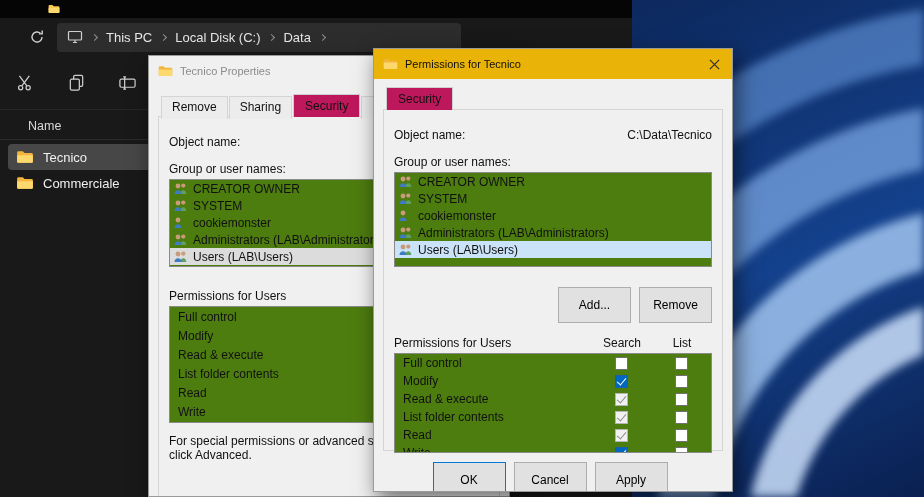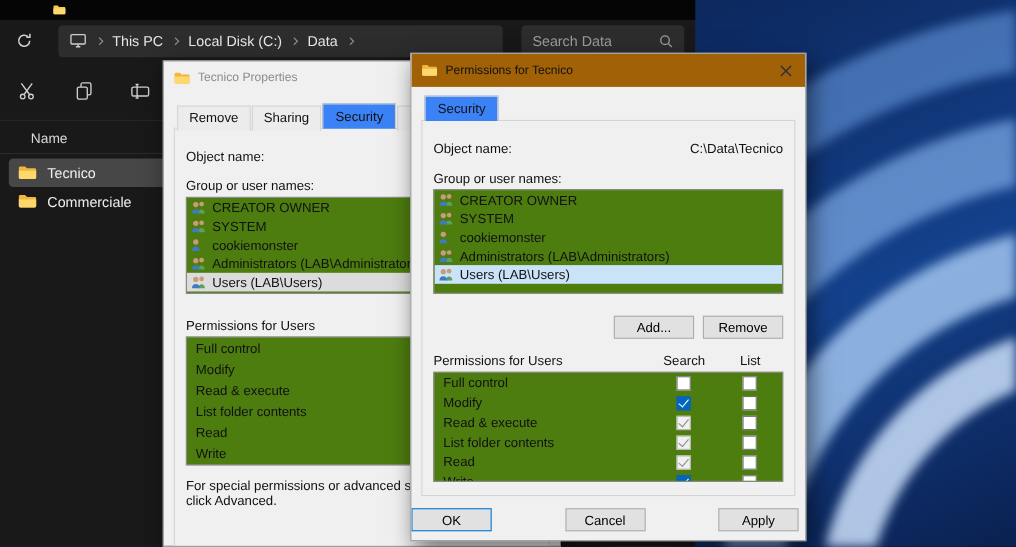--- a/index.html
+++ b/index.html
@@ -9,21 +9,21 @@
   
   .wallpaper { position:absolute; inset:0; z-index:0;
     background: linear-gradient(155deg,#0a1c44 0%,#0d2a61 35%,#14418c 68%,#0a2050 100%); }
   .wallpaper svg { position:absolute; inset:0; filter:blur(5px); }
 
   
   .explorer { position:absolute; left:0; top:0; width:632px; height:497px;
               background:#191919; z-index:1; color:#e8e8e8; }
   .tabbar { height:18px; background:#050505; display:flex; align-items:center; }
   .tabbar .tab-fav { margin-left:48px; display:flex; align-items:center; }
-  .toolbar { height:38px; display:flex; align-items:center; padding:0 8px; gap:17px; }
+  .toolbar { height:38px; display:flex; align-items:center; padding:0 23px; gap:6px; }
   .nav-btn { width:28px; height:28px; background:transparent; border:none;
              display:flex; align-items:center; justify-content:center; border-radius:4px; }
   .addressbar { width:404px; height:29px; background:#2d2d2d; border-radius:4px;
                 display:flex; align-items:center; padding:0 10px; gap:9px;
                 font-size:13px; color:#e6e6e6; }
   .crumb { white-space:nowrap; }
   .chev { display:inline-block; width:5px; height:5px;
           border-right:1.3px solid #909090; border-bottom:1.3px solid #909090;
           transform:rotate(-45deg); flex:0 0 auto; }
   .searchbox { width:148px; height:29px; background:#2d2d2d; border-radius:4px;
@@ -40,31 +40,31 @@
               border-radius:4px; font-size:13px; color:#f0f0f0; width:calc(100% - 10px); }
   .file-row.selected { background:#474747; }
 
   
   .dialog { position:absolute; background:#f0f0f0; border:1px solid #9a9a9a;
             box-shadow:4px 8px 20px rgba(0,0,0,.55); overflow:hidden;
             font-size:12px; color:#111; }
   .dialog.back  { left:148px; top:55px; width:362px; height:442px; z-index:5; }
   .dialog.front { left:373px; top:48px; width:360px; height:444px; z-index:10; }
   .titlebar { height:30px; display:flex; align-items:center; gap:7px; padding:0 9px; }
-  .front .titlebar { background:#a16207; }
+  .front .titlebar { background:#eab308; }
   .back  .titlebar { background:#f0f0f0; }
   .back  .titlebar .title { color:#8b8b8b; }
   .title { flex:1; font-size:11px; }
   .close-btn { width:36px; height:30px; margin-right:-9px; border:none; background:transparent;
                display:flex; align-items:center; justify-content:center; }
 
   .tabstrip { display:flex; margin:8px 0 0 12px; position:relative; z-index:2; }
   .tab { border:1px solid #d4d4d4; border-bottom:none; background:#ececec;
          padding:3px 10px 2px; margin-right:1px; position:relative; top:2px; font-size:12px; }
-  .tab.selected { background:#3b82f6; top:0; padding:4px 11px 4px;
+  .tab.selected { background:#be185d; top:0; padding:4px 11px 4px;
                   border-color:#cfcfcf; z-index:3; }
   .tabpanel { margin:-1px 9px 0 9px; border:1px solid #d4d4d4; background:#f0f0f0;
               padding:13px 10px; position:relative; z-index:1; }
   .back  .tabpanel { height:385px; }
   .front .tabpanel { height:342px; }
 
   .obj-row { display:flex; gap:14px; margin-top:5px;justify-content:space-between; }
   .sec-label { margin-top:13px; }
   .listbox { background:#4d7c0f; border:1px solid #8a8a8a; margin-top:3px; overflow:hidden; }
   .listbox.groups { height:95px; }
@@ -76,41 +76,41 @@
   .row-icon.user-icon .p2 { display:none; }
 
   .back .listbox.perms { height:117px; }
   .back .listbox.perms .lb-row { height:19px; padding-left:8px; }
 
   .hint { margin-top:13px; }
   .perm-caption { margin-top:22px; }
   .hint2 { margin-top:11px; line-height:14px; }
 
   .btn-row { display:flex; justify-content:flex-end; gap:8px; margin-top:20px; }
-  .btn { min-width:73px; height:21px; background:#e1e1e1; border:1px solid #adadad;
+  .btn { min-width:73px; height:36px; background:#e1e1e1; border:1px solid #adadad;
          font-size:12px; font-family:"Liberation Sans", sans-serif; padding:0 10px; }
   .btn.default { border:1px solid #0078d7; }
 
   .perm-header { display:flex; margin-top:13px; align-items:center; }
   .perm-header .ph-label { flex:1; }
   .ph-col { width:60px; text-align:center; }
   .listbox.permgrid { height:100px; }
   .perm-row { height:18px; display:flex; align-items:center; }
   .perm-name { flex:1; padding-left:8px; }
   .cb-col { width:60px; display:flex; justify-content:center; }
   .cb { width:13px; height:13px; border:1px solid #707070; background:#fff; position:relative; }
   .cb::after { content:""; position:absolute; left:3.5px; top:0.5px; width:4px; height:8px;
                border:solid #fff; border-width:0 1.8px 1.8px 0; transform:rotate(40deg);
                display:none; }
   .cb.cb-checked-active { background:#0067c0; border-color:#1a5fa8; }
   .cb.cb-checked-active::after { display:block; }
   .cb.cb-checked-inherited { background:#f1f1f1; border-color:#b5b5b5; }
   .cb.cb-checked-inherited::after { display:block; border-color:#8d8d8d; }
 
-  .footer-btns { display:flex; justify-content:space-between; gap:8px; padding:11px 6px 0 0; }
+  .footer-btns { display:flex; justify-content:center; gap:8px; padding:11px 6px 0 0; }
 </style>
 </head>
 <body>
 
 <div class="wallpaper">
   <svg viewBox="0 0 924 497" width="924" height="497">
     <circle cx="1010" cy="560" r="530" fill="none" stroke="#6fa3e8" stroke-width="55" opacity="0.55"></circle>
     <circle cx="1010" cy="560" r="430" fill="none" stroke="#88b6f0" stroke-width="60" opacity="0.65"></circle>
     <circle cx="1010" cy="560" r="330" fill="none" stroke="#aacdf6" stroke-width="55" opacity="0.8"></circle>
     <circle cx="1010" cy="560" r="245" fill="none" stroke="#cde1fb" stroke-width="45" opacity="0.85"></circle>
@@ -142,27 +142,20 @@
       </svg>
       <span class="chev"></span>
       <span class="crumb">This PC</span>
       <span class="chev"></span>
       <span class="crumb">Local Disk (C:)</span>
       <span class="chev"></span>
       <span class="crumb">Data</span>
       <span class="chev"></span>
     </div>
 
-    <div class="searchbox">
-      <span>Search Data</span>
-      <svg width="13" height="13" viewBox="0 0 14 14">
-        <circle cx="6" cy="6" r="4.2" fill="none" stroke="#9c9c9c" stroke-width="1.3"></circle>
-        <path d="M9.2 9.2 L12.6 12.6" stroke="#9c9c9c" stroke-width="1.3"></path>
-      </svg>
-    </div>
   </div>
 
   <div class="cmdbar">
     <button class="cmd-btn">
       <svg width="19" height="19" viewBox="0 0 20 20">
         <path d="M6.2 13.6 14 3M11.4 13.6 3.6 3" stroke="#cfcfcf" stroke-width="1.3" fill="none"></path>
         <circle cx="4.9" cy="15.6" r="2.2" fill="none" stroke="#cfcfcf" stroke-width="1.3"></circle>
         <circle cx="12.8" cy="15.6" r="2.2" fill="none" stroke="#cfcfcf" stroke-width="1.3"></circle>
       </svg>
     </button>

